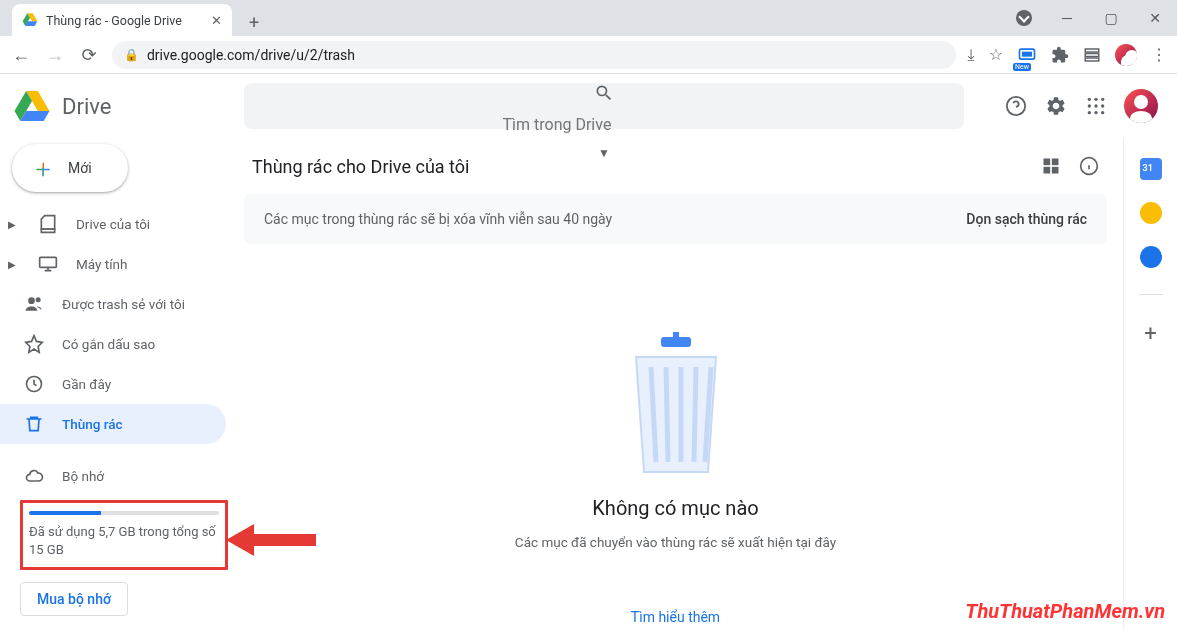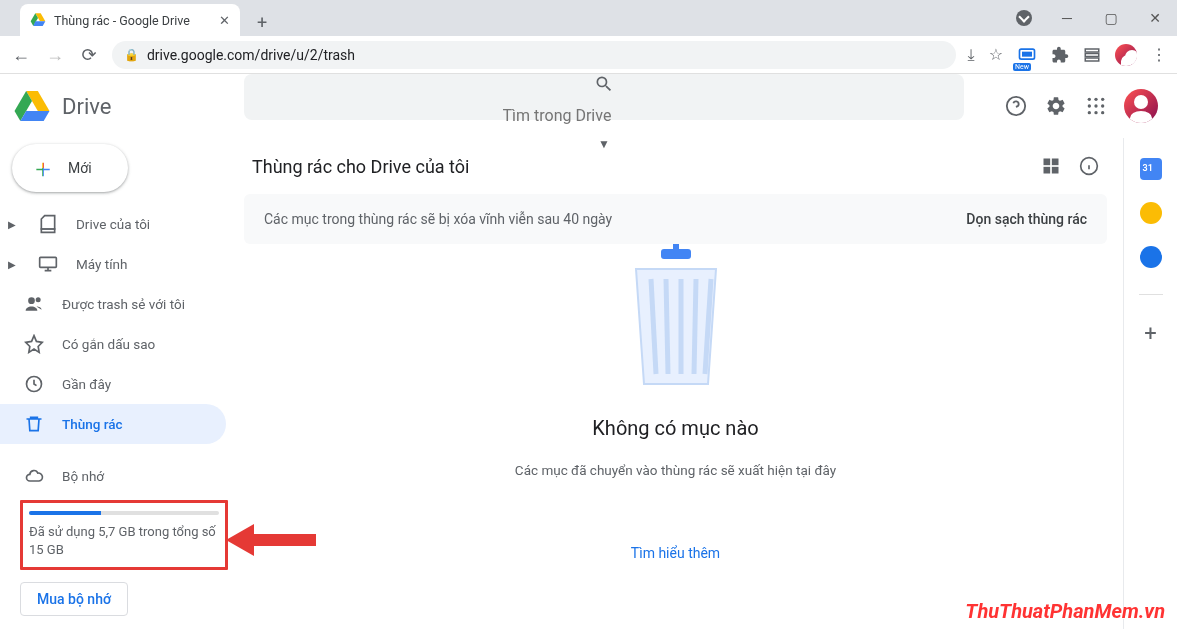--- a/index.html
+++ b/index.html
@@ -1,19 +1,19 @@
 <!DOCTYPE html>
 <html><head>
 <meta charset="utf-8">
 <style>
   * { box-sizing: border-box; margin: 0; padding: 0; font-family: 'Segoe UI', Roboto, Arial, sans-serif; }
   body { width: 1177px; height: 629px; overflow: hidden; background: #fff; position: relative; }
 
   
-  .titlebar { height: 36px; background: #dee1e6; display: flex; align-items: flex-end; padding-left: 20px; position: relative; }
+  .titlebar { height: 36px; background: #dee1e6; display: flex; align-items: flex-end; padding-left: 12px; position: relative; }
   .tab { background: #fff; height: 32px; border-radius: 8px 8px 0 0; display: flex; align-items: center; padding: 0 10px; gap: 8px; min-width: 220px; }
   .tab-favicon { width:16px; height:16px; }
   .tab-title { font-size: 12.5px; color: #3c4043; flex: 1; }
   .tab-close { font-size: 13px; color: #5f6368; cursor:pointer; }
   .new-tab { width: 28px; height: 28px; margin-left: 8px; display:flex; align-items:center; justify-content:center; color:#5f6368; font-size:18px; cursor:pointer; }
   .window-controls { position:absolute; right:0; top:0; height:36px; display:flex; align-items:center; }
   .window-controls div { width:44px; height:30px; display:flex; align-items:center; justify-content:center; color:#555; font-size:14px; cursor:pointer; }
   .profile-dot { position:absolute; right:145px; top:10px; width:16px; height:16px; border-radius:50%; background:#5f6368; display:flex; align-items:center; justify-content:center; }
   .profile-dot::after { content:''; width:6px; height:6px; border:2px solid #fff; border-top:none; border-left:none; transform:rotate(45deg); margin-top:-3px; }
 
@@ -22,21 +22,21 @@
   .nav-icon { color:#5f6368; font-size:18px; width:22px; text-align:center; cursor:pointer; }
   .nav-icon.disabled { color:#bdbdbd; }
   .url-box { flex:1; height:28px; background:#f1f3f4; border-radius:14px; display:flex; align-items:center; padding:0 12px; gap:8px; font-size:14px; color:#202124; }
   .url-lock { color:#5f6368; font-size:12px; }
   .addr-right { display:flex; align-items:center; gap:14px; }
   .addr-icon { color:#5f6368; font-size:16px; cursor:pointer; }
   .ext-wrap { position:relative; }
   .ext-wrap .new { position:absolute; bottom:-6px; left:-4px; background:#1a73e8; color:#fff; font-size:7px; padding:0 2px; border-radius:2px; }
 
   
-  .drive-header { height: 64px; display:flex; padding:0 16px 0 12px; }
+  .drive-header { height: 64px; display:flex; align-items:center; padding:0 16px 0 12px; }
   .drive-logo { display:flex; align-items:center; gap:10px; width:232px; }
   .logo-icon { width:40px; height:40px; }
   .logo-text { font-size:22px; color:#5f6368; }
   .search-wrap { flex:1; max-width:720px; }
   .search-box { height:46px; background:#f1f3f4; border-radius:8px; display:flex; align-items:center; padding:0 14px; gap:12px;flex-direction:column; }
   .search-icon { color:#5f6368; font-size:20px; }
   .search-input { flex:1; border:none; background:transparent; font-size:16px; color:#5f6368; outline:none; }
   .search-caret { color:#5f6368; font-size:12px; }
   .header-actions { display:flex; align-items:center; gap:16px; margin-left:40px; }
   .header-icon { color:#5f6368; font-size:20px; cursor:pointer; width:24px; height:24px; display:flex; align-items:center; justify-content:center; }
@@ -66,21 +66,21 @@
 
   
   .main { flex:1; border-left:none; padding:0 16px 0 0; position:relative; }
   .main-header { display:flex; align-items:center; justify-content:space-between; height:56px; padding:0 8px 0 8px;text-align:right; }
   .page-title { font-size:18px; color:#202124; }
   .view-icons { display:flex; gap:18px; align-items:center; }
   .view-icon { color:#5f6368; font-size:18px; cursor:pointer; }
   .notice-bar { height:50px; background:#f8f9fa; border-radius:6px; display:flex; align-items:center; justify-content:space-between; padding:0 20px; font-size:14px; }
   .notice-text { color:#5f6368; }
   .empty-trash-link { color:#3c4043; font-weight:500; cursor:pointer; }
-  .empty-state { display:flex; flex-direction:column; align-items:center; justify-content:flex-start; height:calc(100% - 110px); gap:22px; }
+  .empty-state { display:flex; flex-direction:column; align-items:center; justify-content:flex-end; height:calc(100% - 110px); gap:14px; }
   .trash-illus { width:130px; height:150px; }
   .empty-title { font-size:20px; color:#202124; }
   .empty-sub { font-size:13.5px; color:#5f6368; }
   .learn-link { font-size:14px; color:#1a73e8; cursor:pointer;margin-top:45px; }
 
   
   .side-panel { width:54px; border-left:1px solid #e8eaed; display:flex; flex-direction:column; align-items:center; padding-top:20px; gap:22px; }
   .side-app { width:22px; height:22px; border-radius:4px; cursor:pointer; }
   .cal { background:#4285f4; position:relative; }
   .cal::after{content:'31'; color:#fff; font-size:9px; position:absolute; top:5px; left:3px; font-weight:600;}

